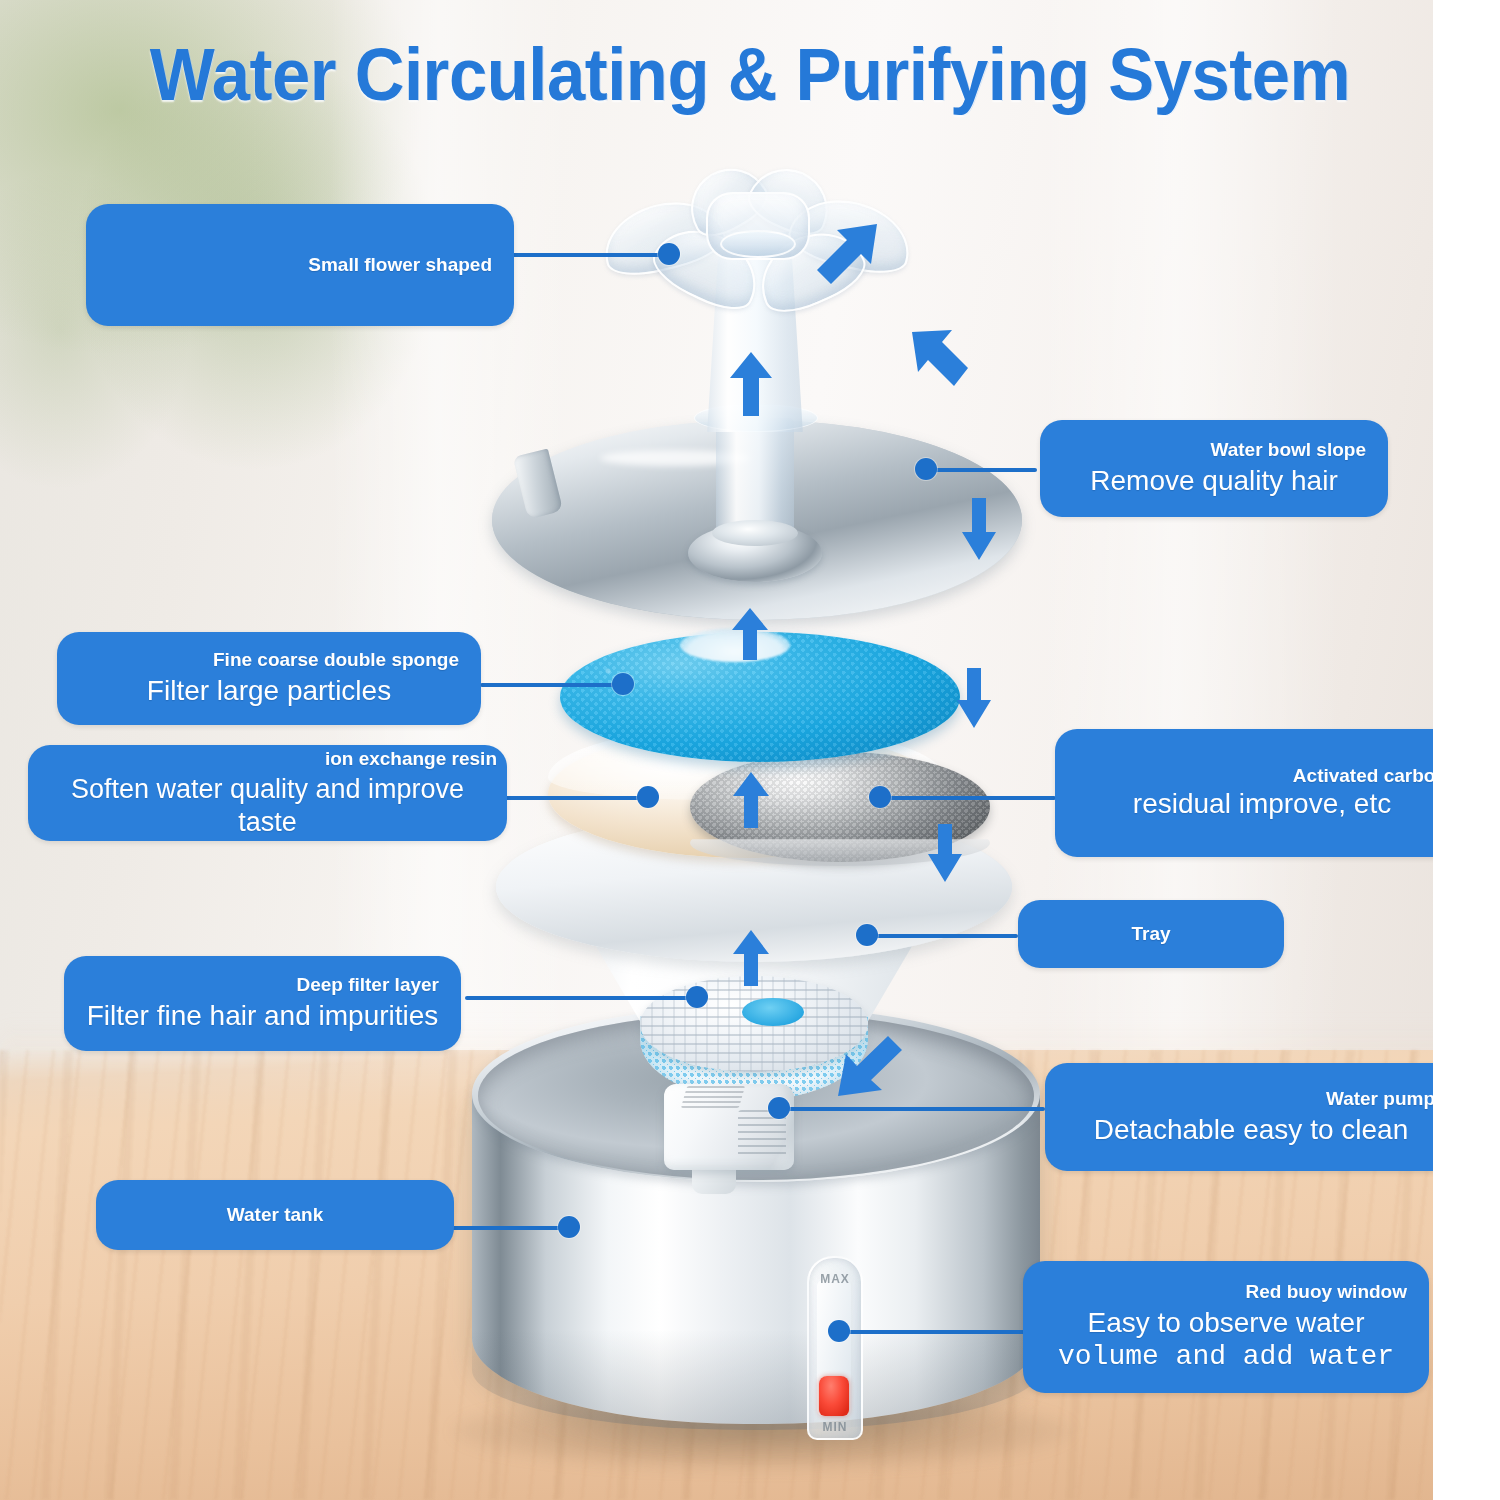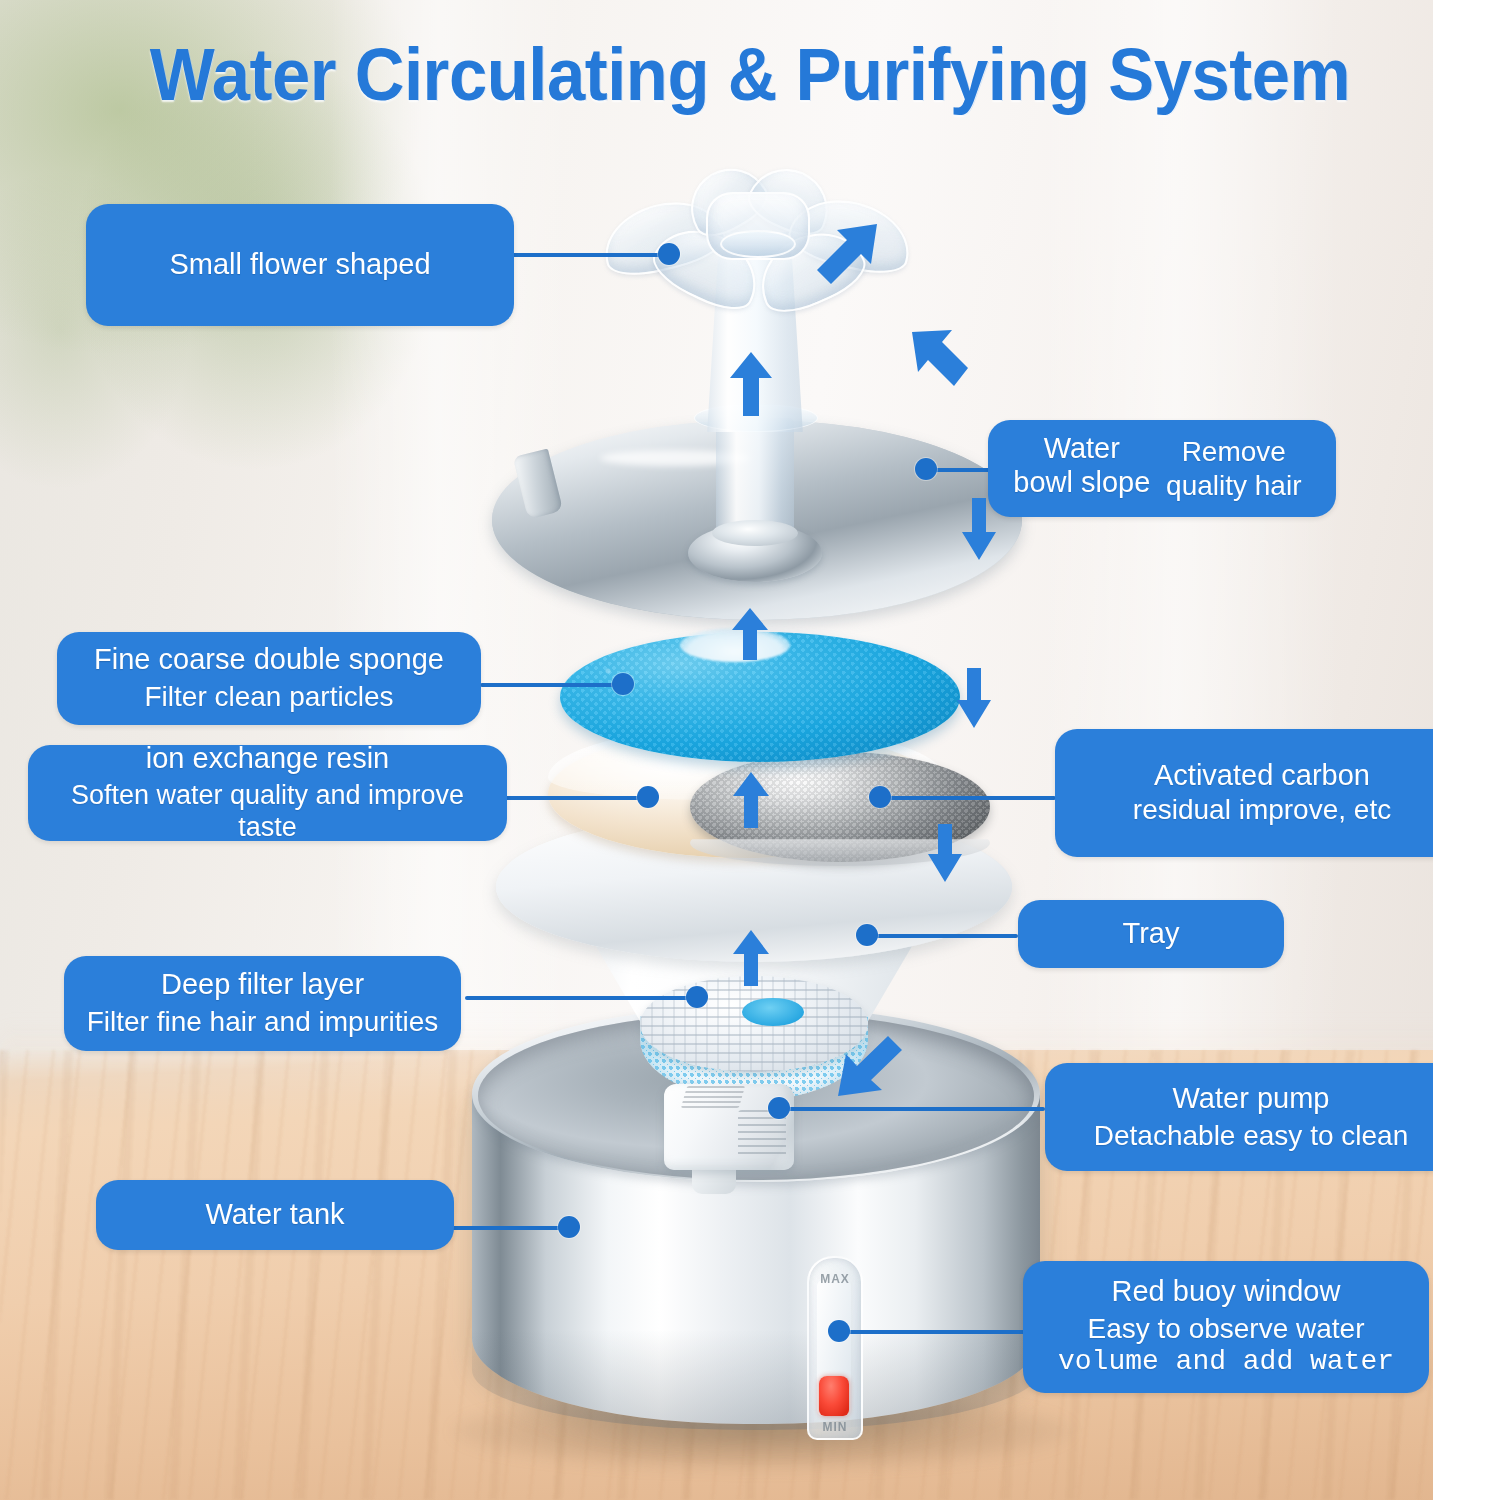--- a/index.html
+++ b/index.html
@@ -59,22 +59,23 @@
 
   
   .callout{
     position:absolute;background:#2b7fda;border-radius:22px;
     color:#ffffff;text-align:center;
     padding:12px 22px;box-sizing:border-box;
     box-shadow:0 2px 5px rgba(0,0,0,.10);
     z-index:40;
   }
   .callout .ttl{
-    display:block;font-weight:normal;font-size:29px;line-height:1.16;
+    display:block;font-weight:bold;font-size:19px;line-height:1.16;
     text-shadow:0 1px 1px rgba(20,70,130,.35);
+    text-align:right;
   }
   .callout .sub{
     display:block;font-weight:normal;font-size:28px;line-height:1.2;
     margin-top:3px;text-shadow:0 1px 1px rgba(20,70,130,.30);
   }
   .callout.solo{display:flex;align-items:center;justify-content:center;}
 
   
   .leader{position:absolute;height:4px;background:#1d6fc9;z-index:30;border-radius:2px;}
   .dot{
@@ -520,28 +521,28 @@
   <div class="leader" style="left:437px;top:1226px;width:130px;"></div>
   <div class="dot" style="left:558px;top:1216px;"></div>
 
   <div class="leader" style="left:845px;top:1330px;width:180px;"></div>
   <div class="dot" style="left:828px;top:1320px;"></div>
 
   <div class="callout" style="left:86px;top:204px;width:428px;height:122px;display:flex;flex-direction:column;justify-content:center;">
     <span class="ttl">Small flower shaped</span>
   </div>
 
-  <div class="callout" style="left:988px;top:420px;width:348px;height:97px;display:flex;flex-direction:row;justify-content:center;">
+  <div class="callout" style="left:1040px;top:420px;width:348px;height:97px;display:flex;flex-direction:column;justify-content:center;">
     <span class="ttl">Water bowl slope</span>
     <span class="sub">Remove quality hair</span>
   </div>
 
   <div class="callout" style="left:57px;top:632px;width:424px;height:93px;display:flex;flex-direction:column;justify-content:center;">
     <span class="ttl">Fine coarse double sponge</span>
-    <span class="sub">Filter clean particles</span>
+    <span class="sub">Filter large particles</span>
   </div>
 
   <div class="callout" style="left:28px;top:745px;width:479px;height:96px;padding:10px 10px;display:flex;flex-direction:column;justify-content:center;">
     <span class="ttl">ion exchange resin</span>
     <span class="sub" style="font-size:27px;">Soften water quality and improve taste</span>
   </div>
 
   <div class="callout" style="left:1055px;top:729px;width:414px;height:128px;display:flex;flex-direction:column;justify-content:center;">
     <span class="ttl">Activated carbon</span>
     <span class="sub" style="margin-top:0;">residual improve, etc</span>

